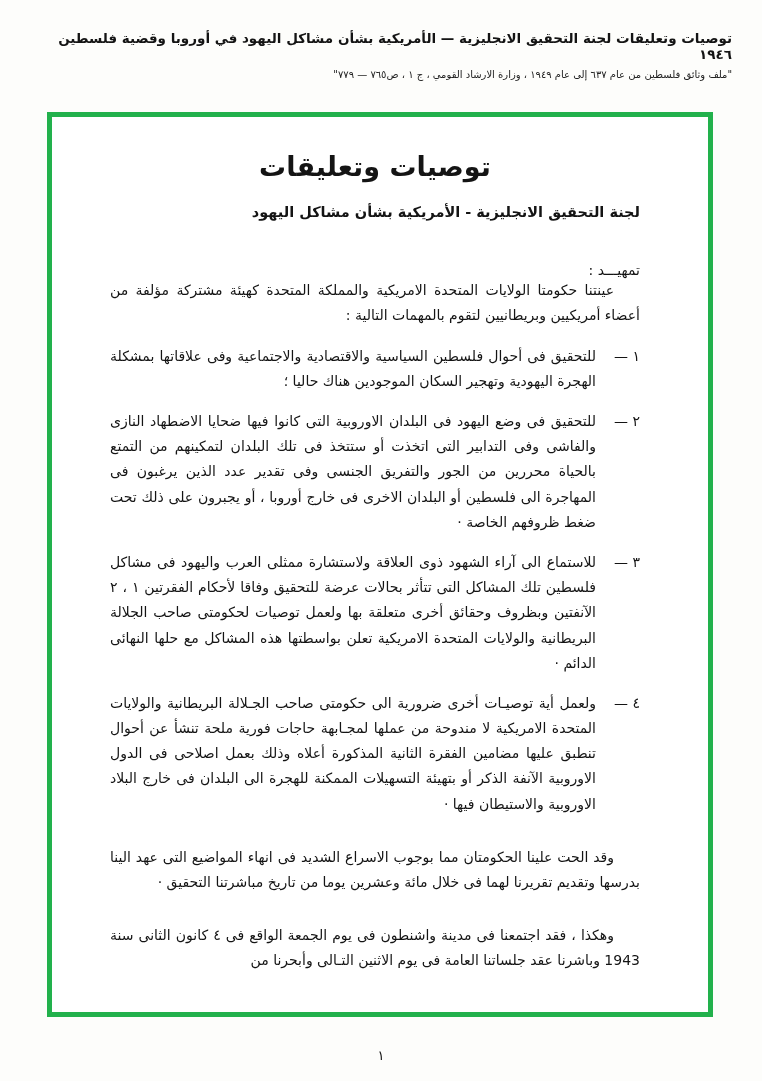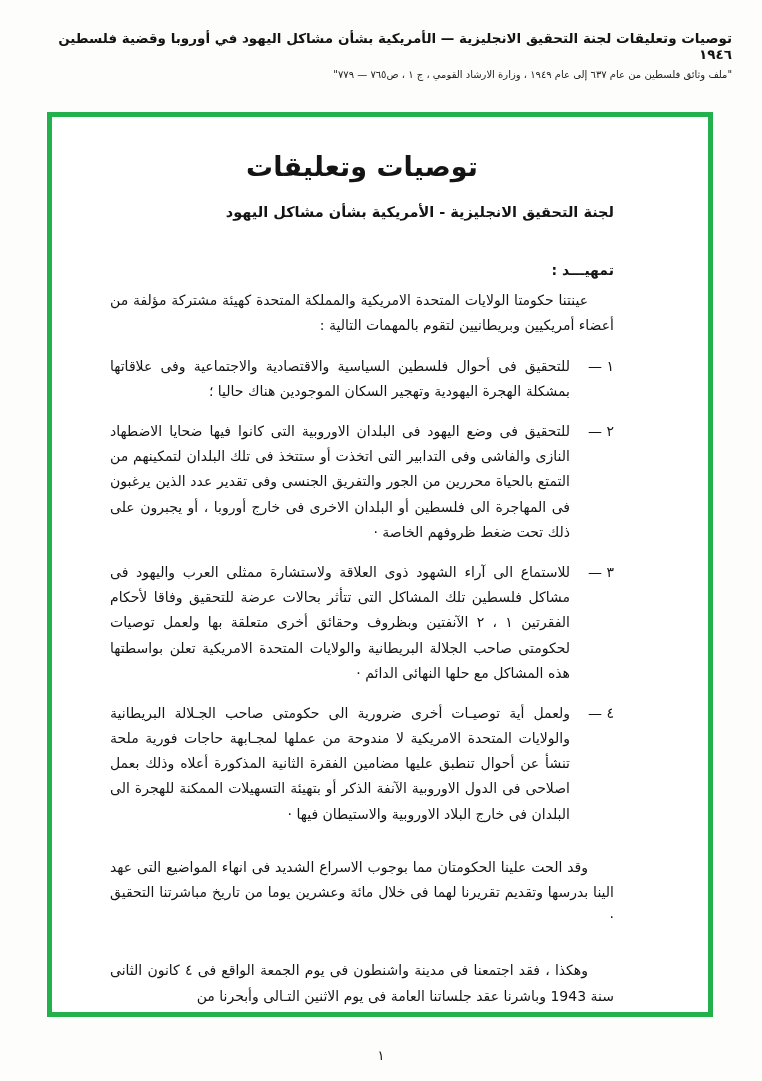--- a/index.html
+++ b/index.html
@@ -31,47 +31,46 @@
   }
   .frame {
     position: absolute;
     top: 112px;
     left: 47px;
     width: 666px;
     height: 905px;
     border: 5px solid #22b14c;
     background: #ffffff;
     direction: rtl;
-    padding: 26px 94px 18px 58px;
+    padding: 26px 68px 18px 58px;
   }
   .doc-title {
     text-align: center;
     font-size: 27px;
     font-weight: bold;
     margin: 8px 0 16px 0;
     letter-spacing: 0.5px;
   }
   .subtitle {
     text-align: right;
     font-weight: bold;
     font-size: 14.5px;
     line-height: 1.95;
   }
   .preamble {
-    font-weight: bold;
+    font-weight: normal;
     font-size: 14px;
     margin-top: 36px;
   }
   .para {
     font-size: 14px;
     line-height: 1.8;
     text-align: justify;
   }
   .intro {
-    margin-top: 10px;
     text-indent: 26px;
   }
   .item {
     display: flex;
     gap: 8px;
     margin-top: 15px;
   }
   .item-num {
     flex: 0 0 36px;
     font-size: 14px;

